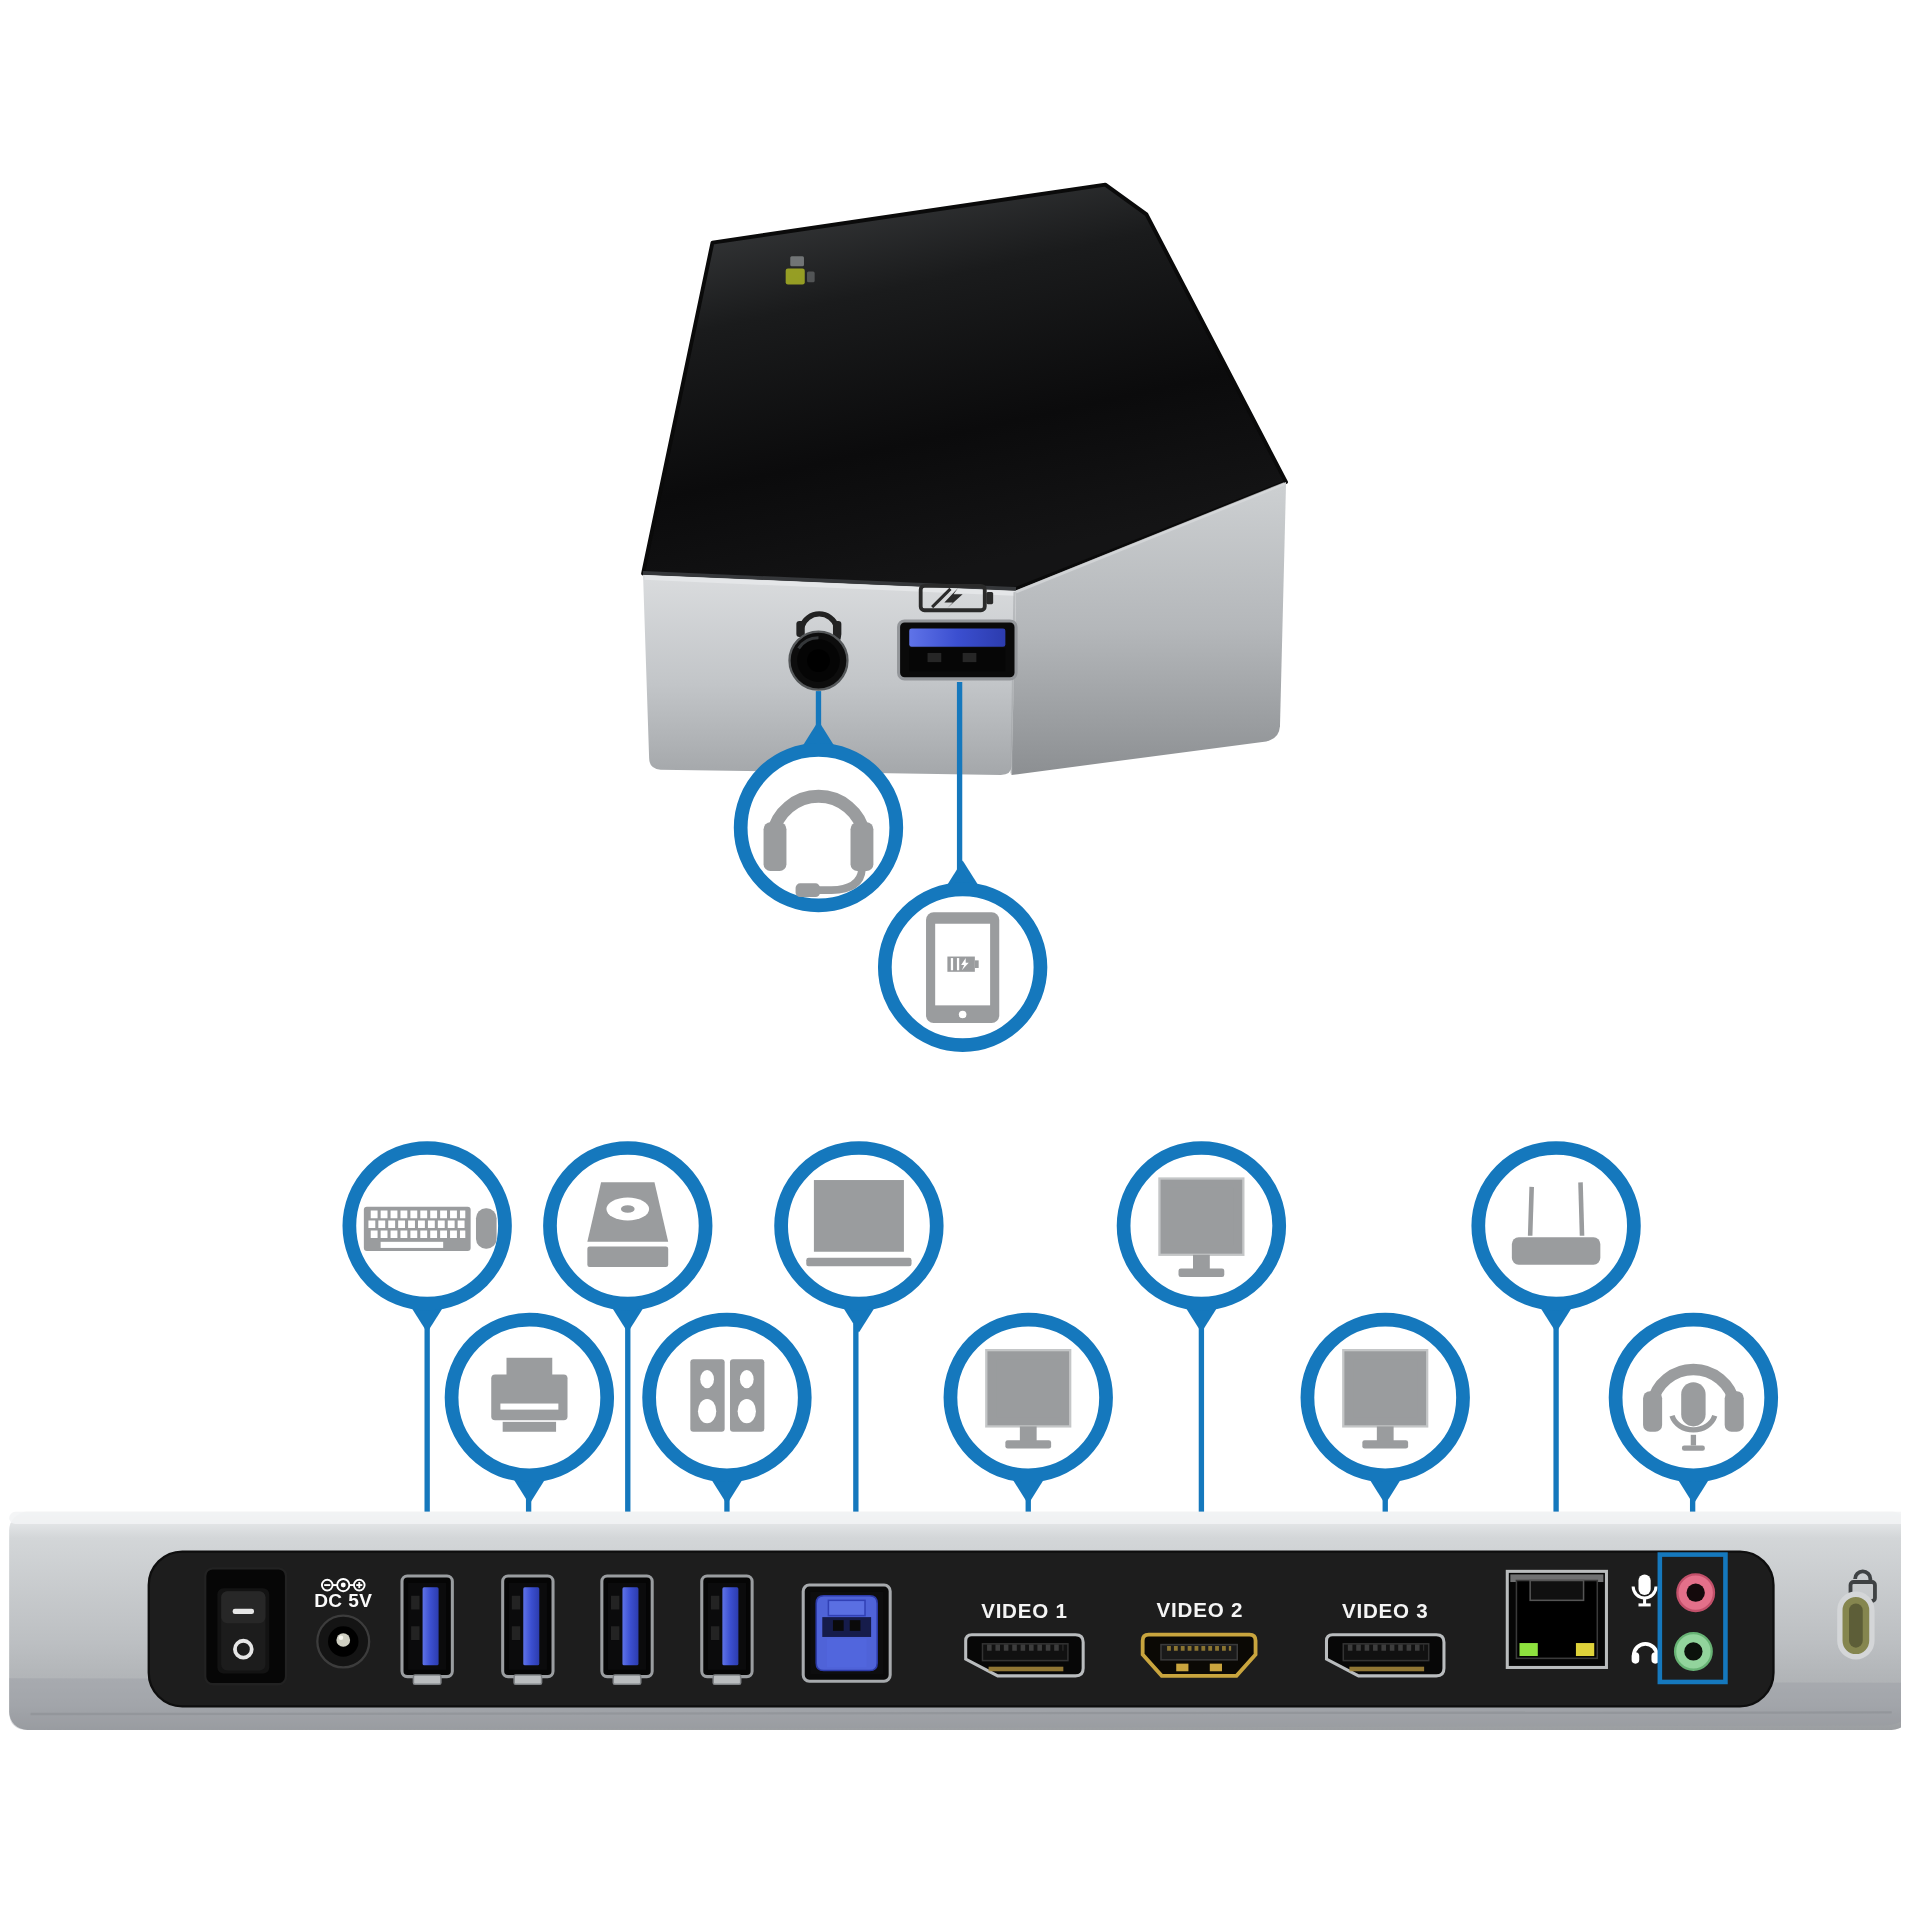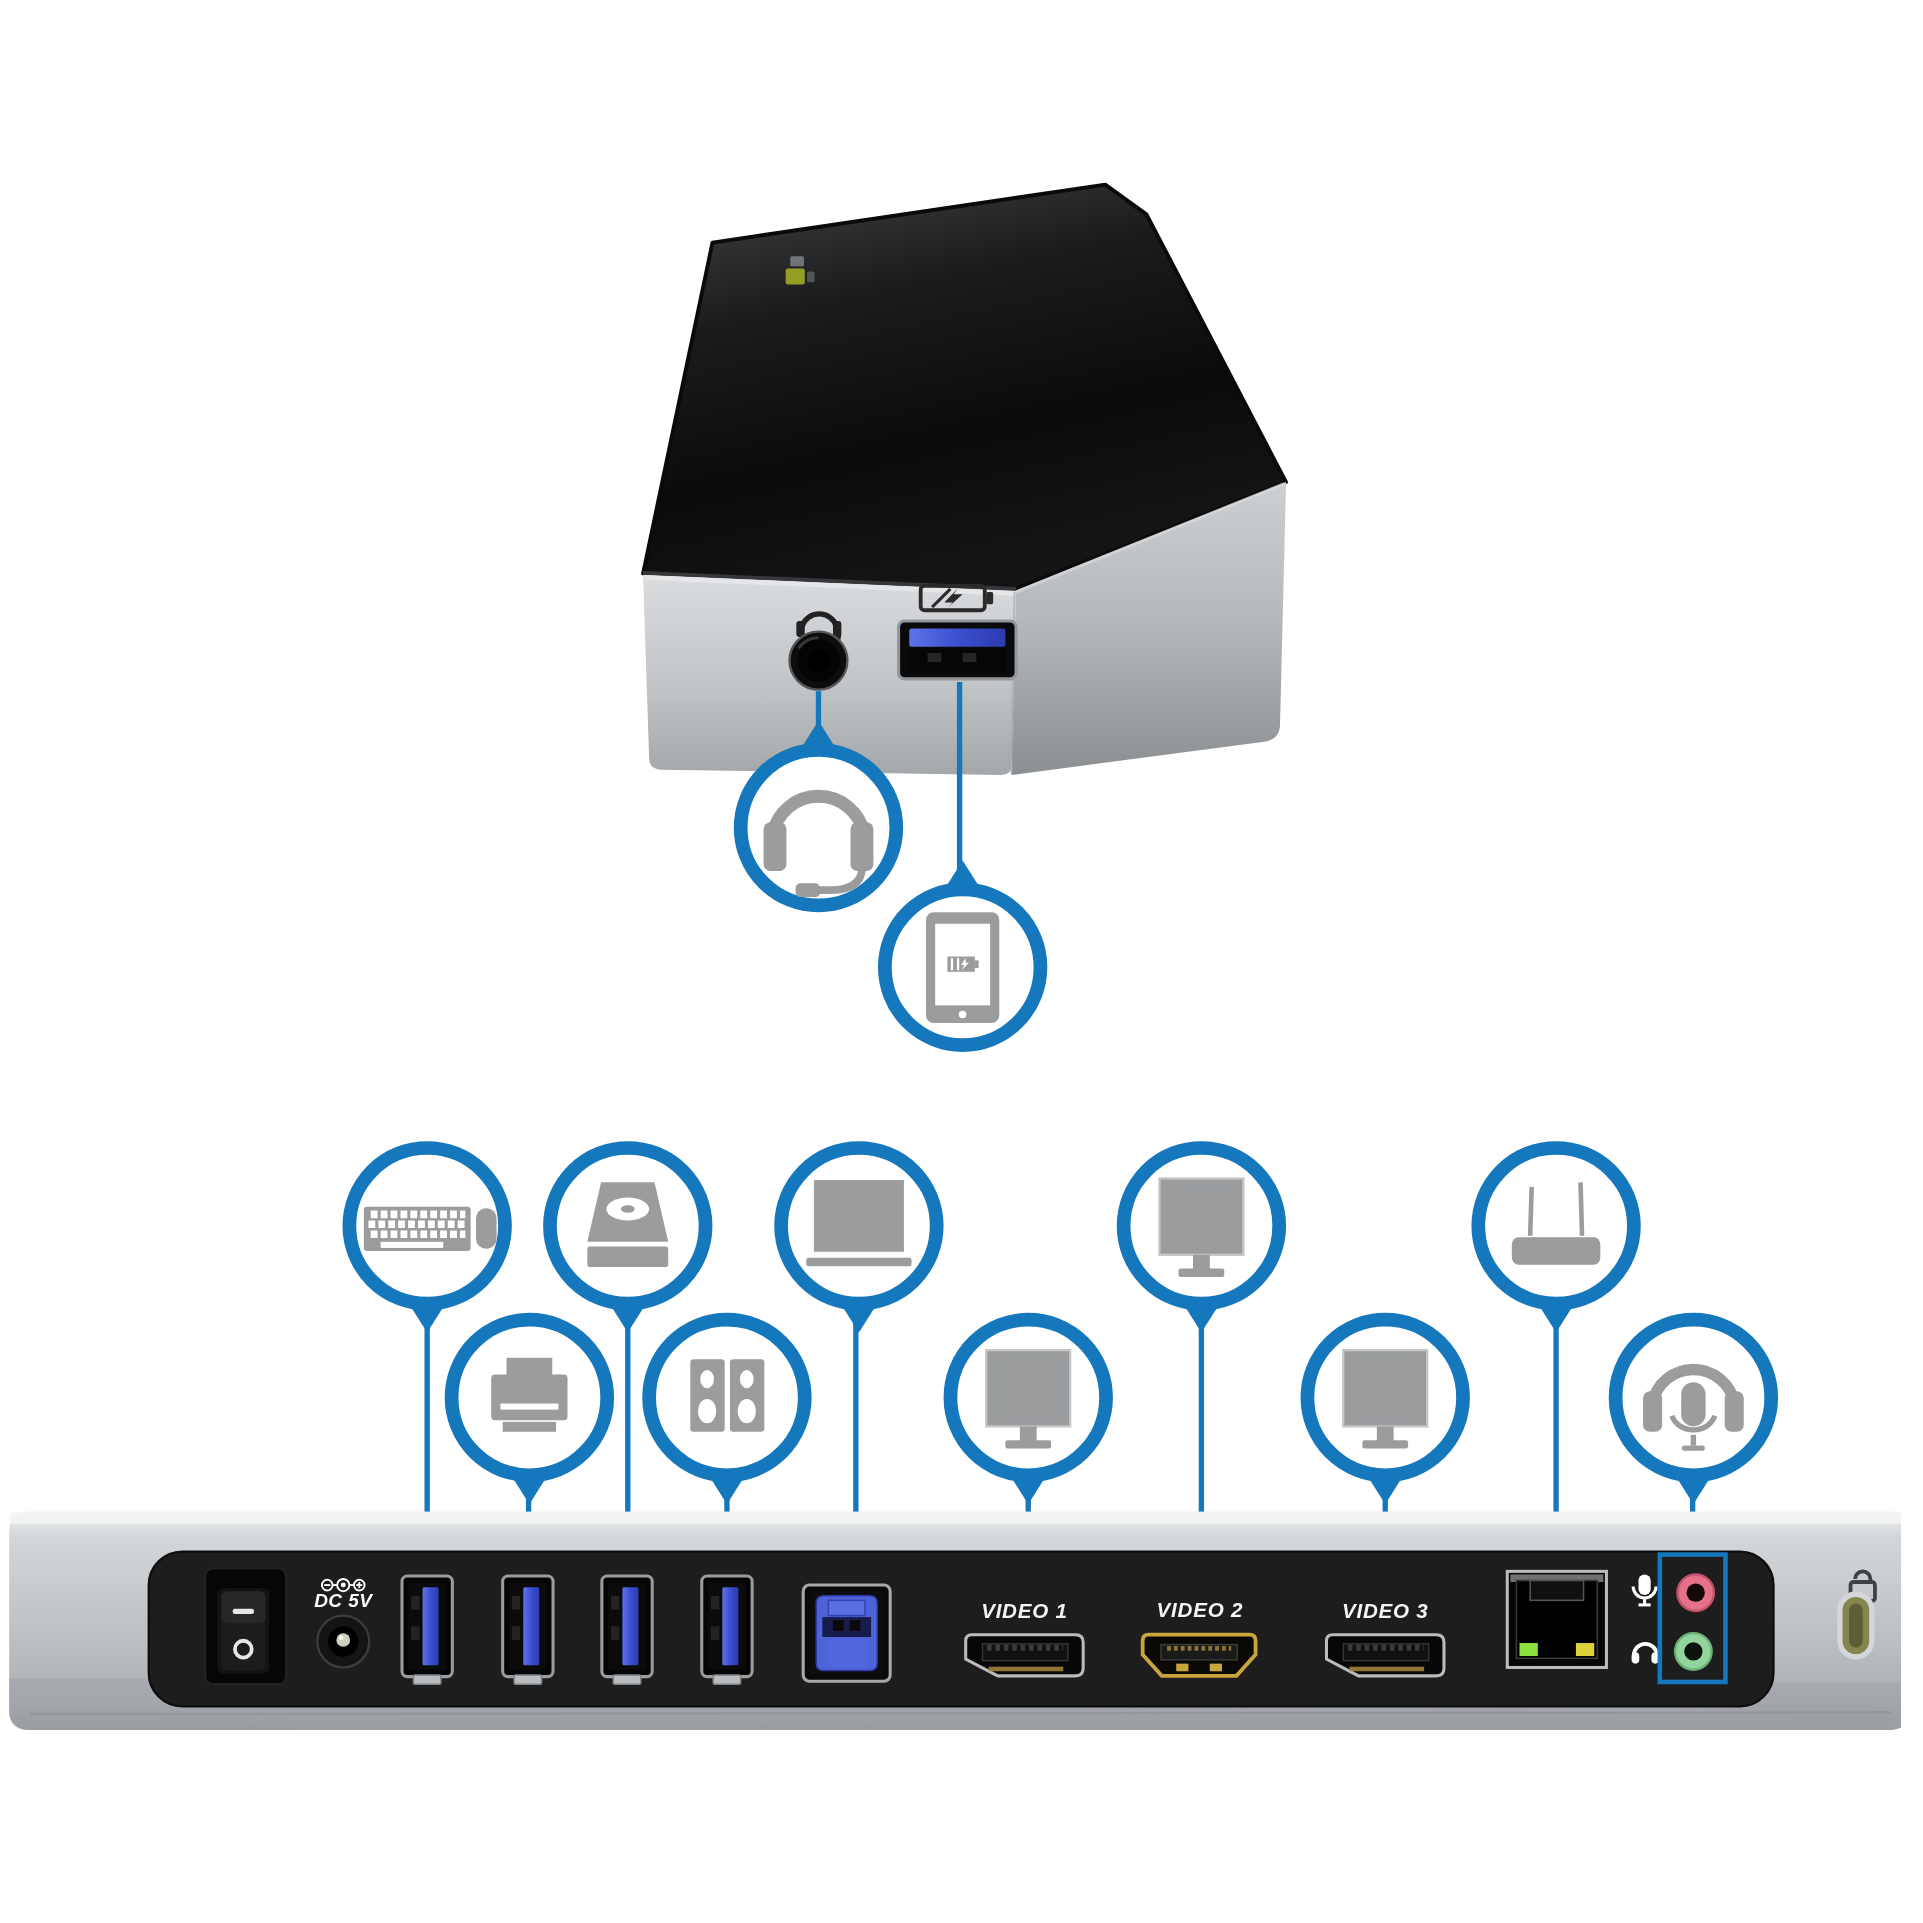--- a/index.html
+++ b/index.html
@@ -1,16 +1,16 @@
 <!DOCTYPE html>
 <html style="font-size:12.2px"><head>
 <meta charset="utf-8">
 <style>
   html,body{margin:0;padding:0;background:#fff;}
-  .stage{position:relative;width:1901px;height:1923px;background:#ffffff;overflow:hidden;font-style:italic;}
+  .stage{position:relative;width:1901px;height:1923px;background:#ffffff;overflow:hidden;}
   svg{position:absolute;left:0;top:0;}
   text{font-family:"Liberation Sans",sans-serif;}
   .port-label{font-size:27px;font-weight:bold;fill:#f4f4f4;letter-spacing:1px;}
   .dc-label{font-size:25px;font-weight:bold;fill:#fafafa;letter-spacing:0.5px;}
 </style>
 </head>
 <body>
 
 <div class="stage">
 <svg width="1923" height="1923" viewBox="0 0 2521 2521">

